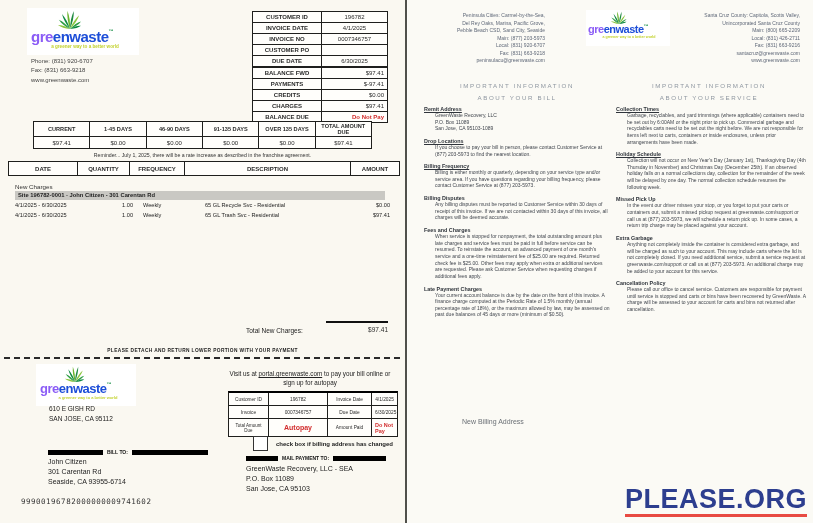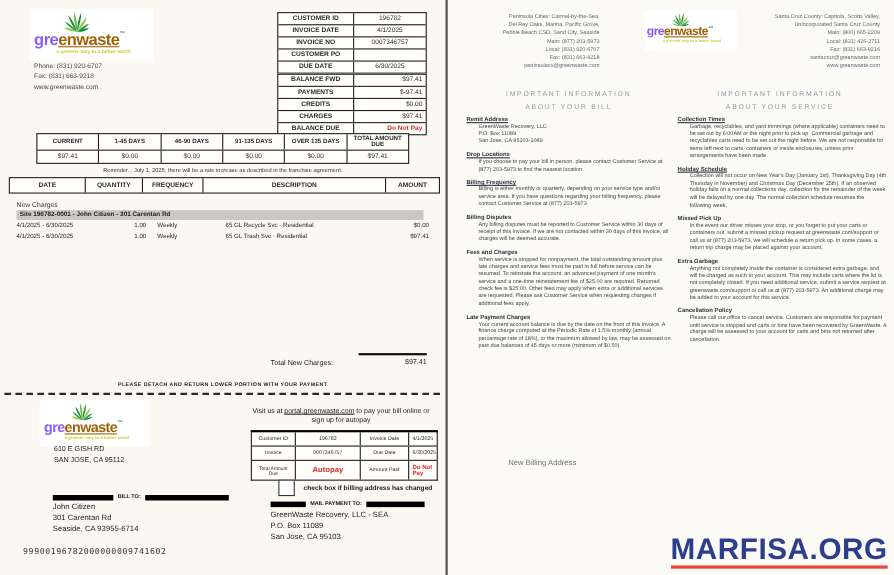--- a/index.html
+++ b/index.html
@@ -5,21 +5,21 @@
   html,body{margin:0;padding:0;background:#fff;}
   .sheet{position:relative;width:813px;height:523px;background:#fdfcf9;font-family:"Liberation Sans",sans-serif;overflow:hidden;color:#2b2b2b;}
   .page-left{position:absolute;left:0;top:0;width:405px;height:523px;background:#faf8f1;}
   .page-right{position:absolute;left:408px;top:0;width:405px;height:523px;background:#fbfaf5;}
   .divider{position:absolute;left:405px;top:0;width:2px;height:523px;background:#50504b;}
 
   
   .logo-box{position:absolute;background:#fff;}
   .gw-brand{font-weight:bold;letter-spacing:-0.5px;line-height:1;}
   .gw-b1{color:#8b5cf6;}
-  .gw-b2{color:#a16207;text-decoration:underline;}
+  .gw-b2{color:#1d4ed8;}
   .gw-tm{font-size:5px;color:#0d8a3f;vertical-align:top;}
   .gw-tag{color:#c3d22e;font-weight:bold;}
   .burst{display:block;}
 
   
   .tbl{position:absolute;border:1px solid #1f1f1d;background:#fffefb;}
   .tbl .trow{display:flex;border-bottom:1px solid #1f1f1d;align-items:stretch;}
   .tbl .trow:last-child{border-bottom:none;}
   .tcell{padding:1px 3px;display:flex;align-items:center;justify-content:center;}
   .bR{border-right:1px solid #1f1f1d;}
@@ -403,16 +403,16 @@
         <div class="sec-title">Extra Garbage</div>
         <div class="sec-body">Anything not completely inside the container is considered extra garbage, and will be charged as such to your account. This may include carts where the lid is not completely closed. If you need additional service, submit a service request at greenwaste.com/support or call us at (877) 203-5973. An additional charge may be added to your account for this service.</div>
       </div>
       <div class="sec">
         <div class="sec-title">Cancellation Policy</div>
         <div class="sec-body">Please call our office to cancel service. Customers are responsible for payment until service is stopped and carts or bins have been recovered by GreenWaste. A charge will be assessed to your account for carts and bins not returned after cancellation.</div>
       </div>
     </div>
 
     <div class="new-billing">New Billing Address</div>
-    <div class="watermark">MARFISA.ORG</div>
+    <div class="watermark">PLEASE.ORG</div>
   </div>
 
 </div>
 
 </body></html>

